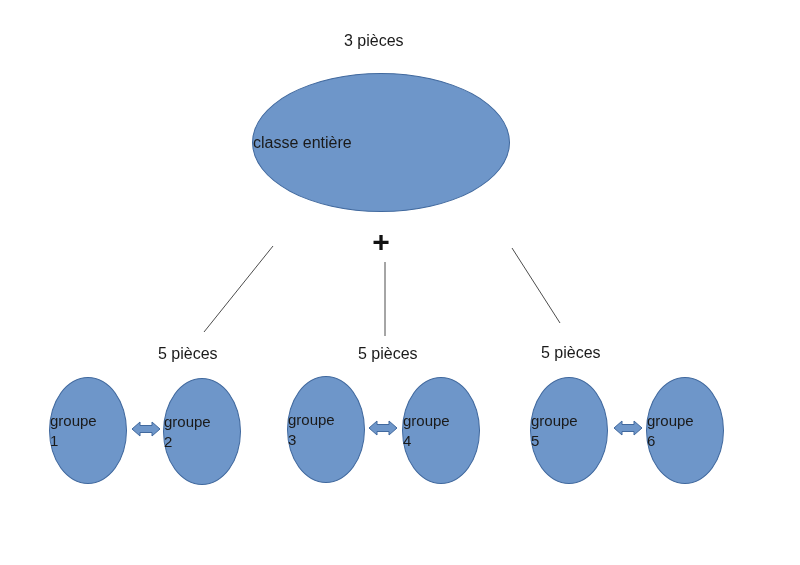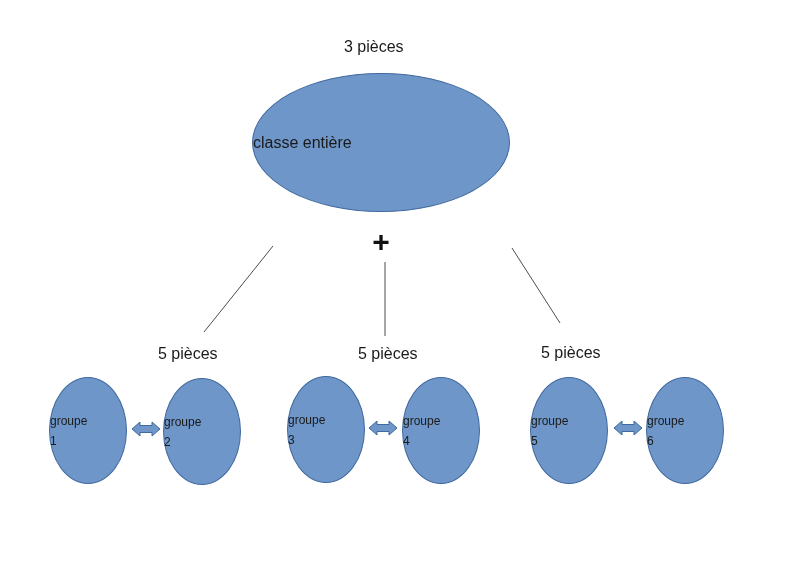--- a/index.html
+++ b/index.html
@@ -45,21 +45,21 @@
     justify-content: center;
     text-align: center;
   }
   .ellipse-big {
     left: 252px; top: 73px;
     width: 258px; height: 139px;
     font-size: 16px;
   }
   .ellipse-small {
     width: 78px; height: 107px;
-    font-size: 12px;
+    font-size: 15px;
     line-height: 20px;
   }
   .ellipse-small span { display: block; }
   .plus {
     position: absolute;
     left: 366px; top: 227px;
     width: 30px;
     text-align: center;
     font-size: 30px;
     line-height: 30px;
@@ -70,21 +70,21 @@
     position: absolute;
     width: 30px; height: 20px;
   }
   .arrow path {
     fill: var(--shape-fill, #6e96c9);
     stroke: var(--shape-border, #41699e);
     stroke-width: 1;
     stroke-linejoin: round;
   }
   
-  .pos-root-label  { left: 344px; top: 38px; }
+  .pos-root-label  { left: 344px; top: 32px; }
   .pos-count-1     { left: 158px; top: 345px; }
   .pos-count-2     { left: 358px; top: 345px; }
   .pos-count-3     { left: 541px; top: 344px; }
   .pos-g1 { left: 49px;  top: 377px; }
   .pos-g2 { left: 163px; top: 378px; }
   .pos-g3 { left: 287px; top: 376px; }
   .pos-g4 { left: 402px; top: 377px; }
   .pos-g5 { left: 530px; top: 377px; }
   .pos-g6 { left: 646px; top: 377px; }
   .pos-arrow-1 { left: 131px; top: 419px; }

